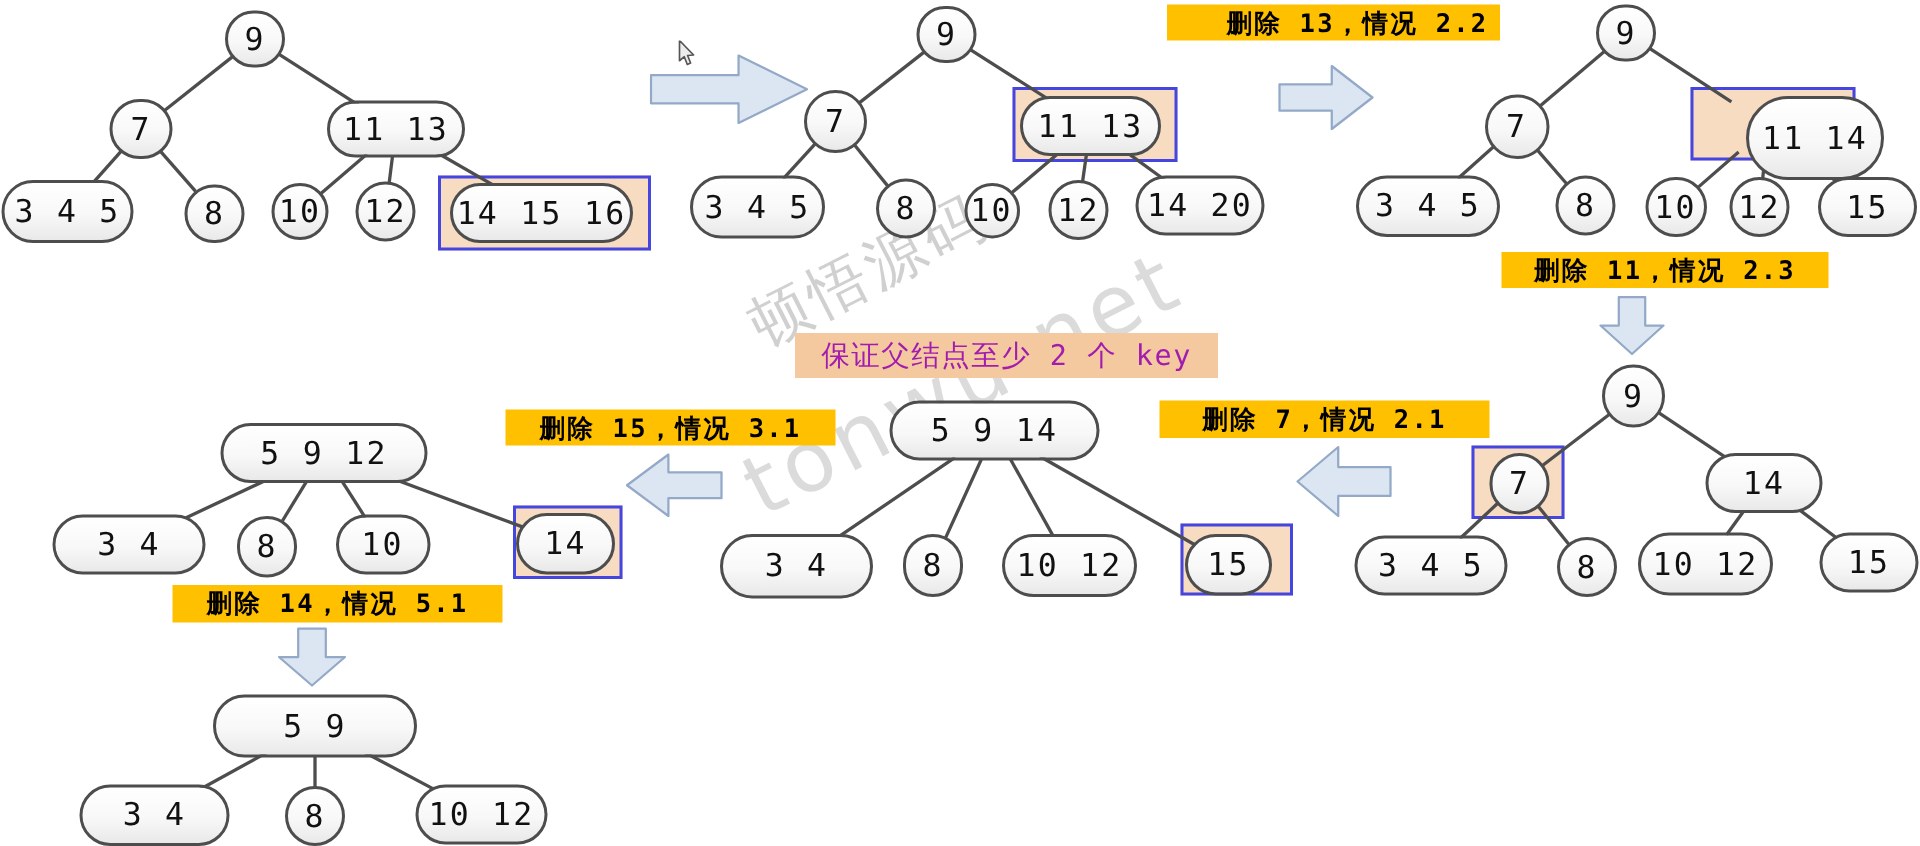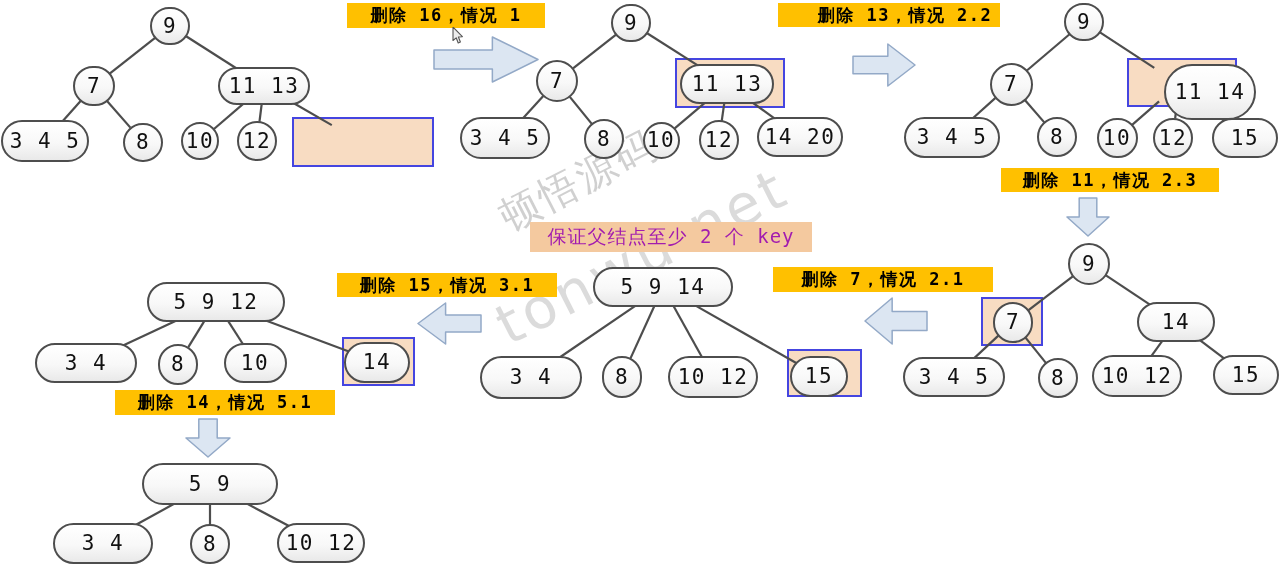--- a/index.html
+++ b/index.html
@@ -80,20 +80,21 @@
     <polygon points="1,0 1,13.5 4.2,10.8 6.2,16 8.4,15 6.4,10 10.4,9.7" fill="#ececec" stroke="#555" stroke-width="1.1" stroke-linejoin="round"></polygon>
   </svg>
 <div class="node" style="left: 150px; top: 7px; width: 40px; height: 38px;">9</div>
     <div class="node" style="left: 73px; top: 66px; width: 42px; height: 40px;">7</div>
     <div class="node" style="left: 218px; top: 67px; width: 92px; height: 38px;">11 13</div>
     <div class="node" style="left: 1px; top: 120px; width: 88px; height: 42px;">3 4 5</div>
     <div class="node" style="left: 123px; top: 122.5px; width: 40px; height: 39px;">8</div>
     <div class="node" style="left: 181px; top: 122px; width: 38px; height: 38px;">10</div>
     <div class="node" style="left: 237px; top: 121px; width: 40px; height: 40px;">12</div>
     <div class="hl" style="left: 292px; top: 117px; width: 142px; height: 50px;"></div>
+    <div class="node" style="left: 300px; top: 122px; width: 122px; height: 40px;">14 15 16</div>
     <div class="node" style="left: 611px; top: 4px; width: 40px; height: 38px;">9</div>
     <div class="node" style="left: 536px; top: 60px; width: 42px; height: 42px;">7</div>
     <div class="hl" style="left: 675px; top: 58px; width: 110px; height: 50px;"></div>
     <div class="node" style="left: 680px; top: 64px; width: 94px; height: 40px;">11 13</div>
     <div class="node" style="left: 460px; top: 117px; width: 90px; height: 42px;">3 4 5</div>
     <div class="node" style="left: 584px; top: 119px; width: 40px; height: 40px;">8</div>
     <div class="node" style="left: 642.5px; top: 121.5px; width: 37px; height: 37px;">10</div>
     <div class="node" style="left: 699px; top: 120px; width: 40px; height: 40px;">12</div>
     <div class="node" style="left: 757px; top: 117px; width: 86px; height: 40px;">14 20</div>
     <div class="node" style="left: 1064px; top: 3px; width: 40px; height: 38px;">9</div>
@@ -122,21 +123,20 @@
     <div class="node" style="left: 147px; top: 282px; width: 138px; height: 40px;">5 9 12</div>
     <div class="node" style="left: 35px; top: 343px; width: 102px; height: 40px;">3 4</div>
     <div class="node" style="left: 158px; top: 343.5px; width: 40px; height: 41px;">8</div>
     <div class="node" style="left: 223.5px; top: 343px; width: 63px; height: 40px;">10</div>
     <div class="hl" style="left: 342px; top: 337px; width: 73px; height: 49px;"></div>
     <div class="node" style="left: 344px; top: 341.5px; width: 66px; height: 41px;">14</div>
     <div class="node" style="left: 142px; top: 463px; width: 136px; height: 42px;">5 9</div>
     <div class="node" style="left: 53px; top: 522.5px; width: 100px; height: 41px;">3 4</div>
     <div class="node" style="left: 190px; top: 524px; width: 40px; height: 40px;">8</div>
     <div class="node" style="left: 277px; top: 523px; width: 88px; height: 40px;">10 12</div>
-    <div class="lbl" style="left: 347px; top: 3px; width: 198px; height: 25px;">删除 16，情况 1</div>
     <div class="lbl" style="left: 778px; top: 3px; width: 222px; height: 24px; padding-left: 32px;">删除 13，情况 2.2</div>
     <div class="lbl" style="left: 985px; top: 168px; width: 218px; height: 24px; margin-left: 16px;">删除 11，情况 2.3</div>
     <div class="lbl" style="left: 773px; top: 267px; width: 220px; height: 25px;">删除 7，情况 2.1</div>
     <div class="lbl" style="left: 337px; top: 273px; width: 220px; height: 24px;">删除 15，情况 3.1</div>
     <div class="lbl" style="left: 115px; top: 390px; width: 220px; height: 25px;">删除 14，情况 5.1</div>
     <svg width="106" height="47" class="arrow" style="left: 433px; top: 36px;">
       <polygon points="1,14.1 59.36000000000001,14.1 59.36000000000001,1 105,23.5 59.36000000000001,46 59.36000000000001,32.9 1,32.9" fill="#dce6f2" stroke="#93a9c7" stroke-width="1.5" stroke-linejoin="round"></polygon>
     </svg>
     <svg width="64" height="44" class="arrow" style="left: 852px; top: 43px;">
       <polygon points="1,13.2 35.84,13.2 35.84,1 63,22 35.84,43 35.84,30.799999999999997 1,30.799999999999997" fill="#dce6f2" stroke="#93a9c7" stroke-width="1.5" stroke-linejoin="round"></polygon>

